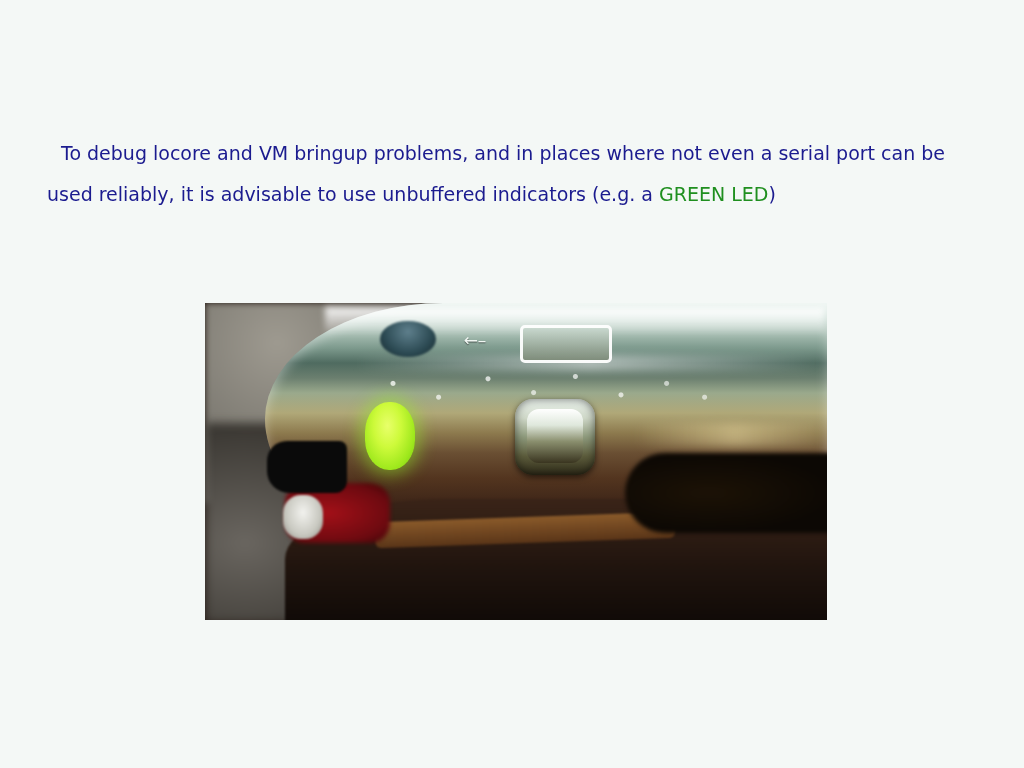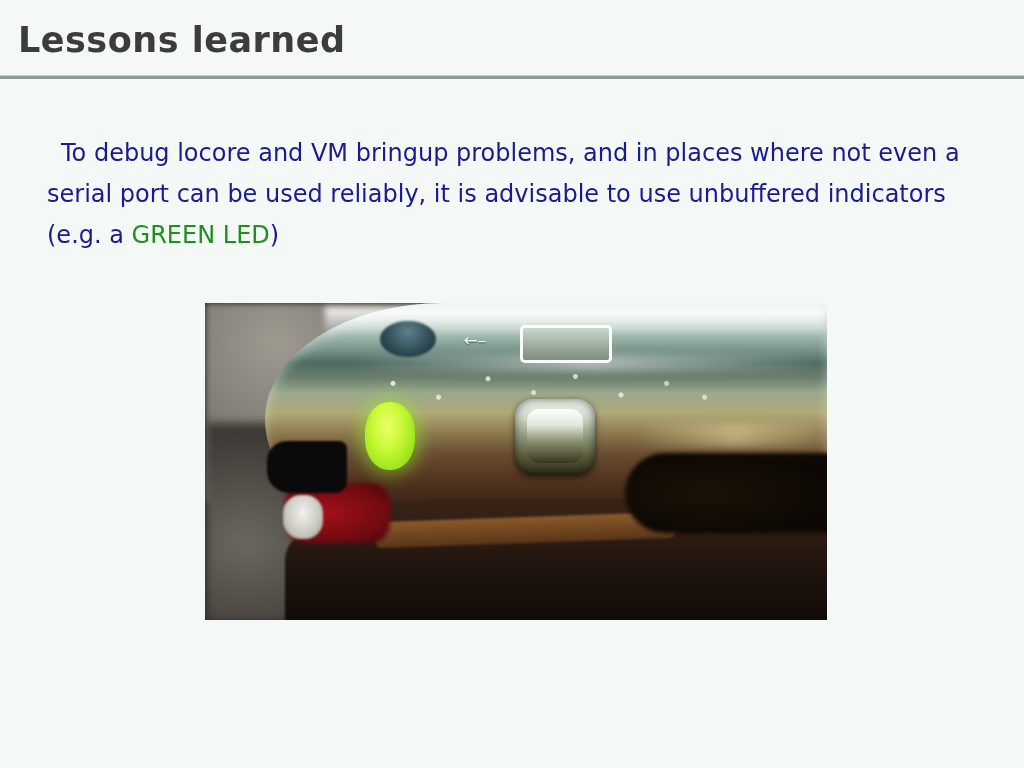--- a/index.html
+++ b/index.html
@@ -47,21 +47,21 @@
     background: #8e9b94;
     border-top: 1px solid #c6cfca;
   }
   
   .body-text {
     position: absolute;
     left: 47px;
     top: 133px;
     width: 930px;
     font-family: "DejaVu Sans", sans-serif;
-    font-size: 24px;
+    font-size: 19px;
     line-height: 41px;
     color: #1b1b8f;
   }
   .body-text .indent {
     display: inline-block;
     width: 14px;
   }
   .green-led {
     color: #1f8f1f;
   }
@@ -292,24 +292,20 @@
     height: 24px;
     background: linear-gradient(to right, rgba(255,255,255,0), rgba(255,240,180,.45), rgba(255,255,255,0));
     filter: blur(5px);
   }
 </style>
 </head>
 <body>
 
 <div class="slide">
 
-  <div class="title-area">
-    <div class="slide-title">Lessons learned</div>
-    <div class="title-rule"></div>
-  </div>
 
   <div class="body-text">
     <span class="indent"></span><span>To debug locore and VM bringup problems, and in places</span>
     <span>where not even a serial port can be used reliably, it is</span>
     <span>advisable to use unbuffered indicators (e.g. a </span><span class="green-led">GREEN LED</span><span>)</span>
   </div>
 
   <div class="photo-frame">
     <div class="photo">
       <div class="bg-concrete"></div>

